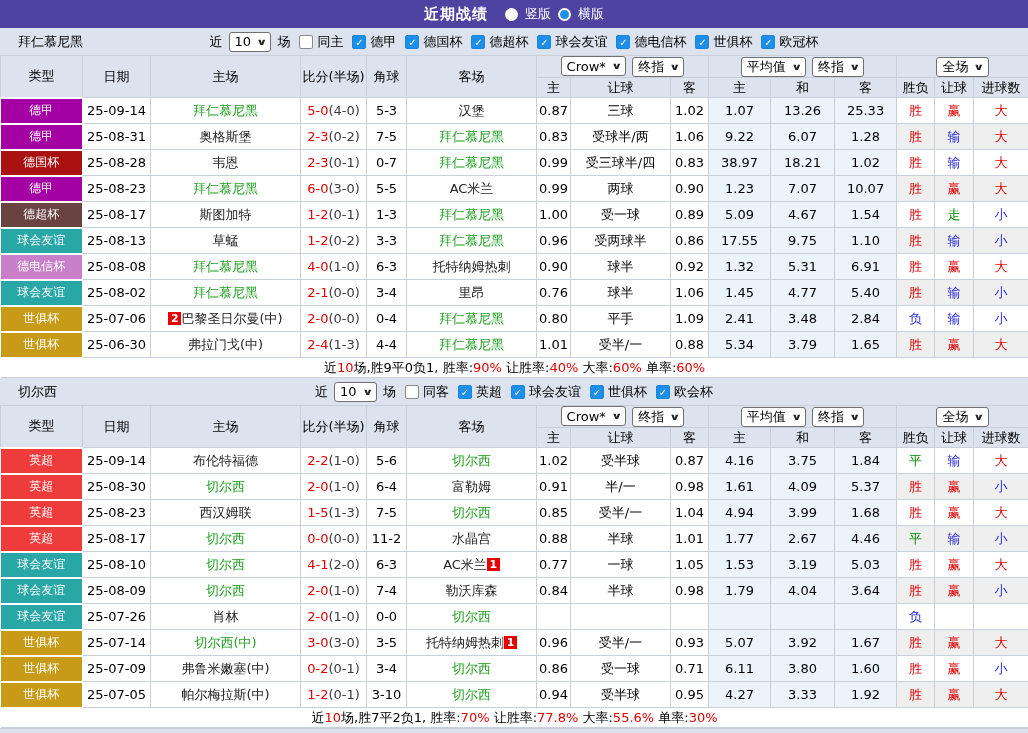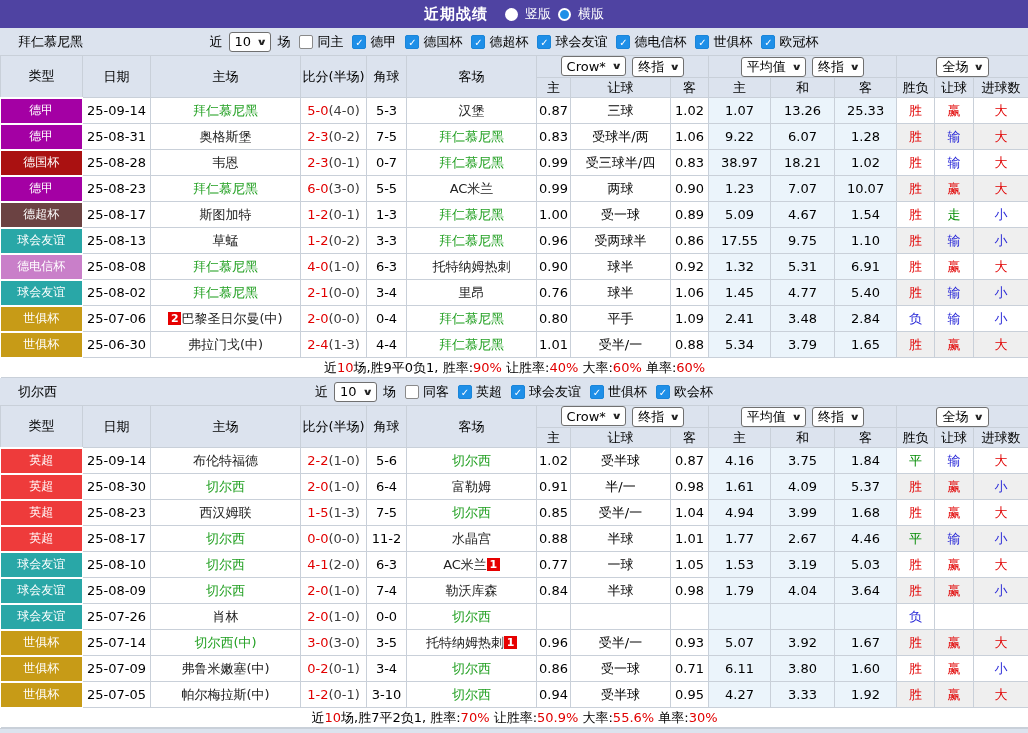--- a/index.html
+++ b/index.html
@@ -589,19 +589,19 @@
           <td class="num avg">4.27</td>
           <td class="num avg">3.33</td>
           <td class="num avg">1.92</td>
           <td class="res" style="color: rgb(225, 0, 0);">胜</td>
           <td class="res" style="color: rgb(225, 0, 0);">赢</td>
           <td class="res" style="color: rgb(225, 0, 0);">大</td>
         </tr>
       </tbody>
     <tfoot>
       <tr>
-        <td class="summary" colspan="15"><span>近</span><span class="red">10</span><span>场,胜7平2负1, 胜率:</span><span class="red">70%</span><span> 让胜率:</span><span class="red">50.9%</span><span> 大率:</span><span class="red">55.6%</span><span> 单率:</span><span class="red">30%</span></td>
+        <td class="summary" colspan="15"><span>近</span><span class="red">10</span><span>场,胜7平2负1, 胜率:</span><span class="red">70%</span><span> 让胜率:</span><span class="red">77.8%</span><span> 大率:</span><span class="red">55.6%</span><span> 单率:</span><span class="red">30%</span></td>
       </tr>
     </tfoot>
   </table>
 </section>
 
 <div class="bottom-strip"></div>
 
 </body></html>

